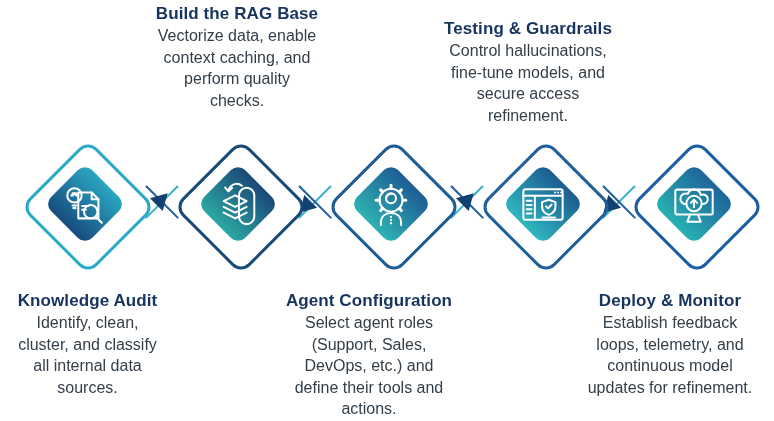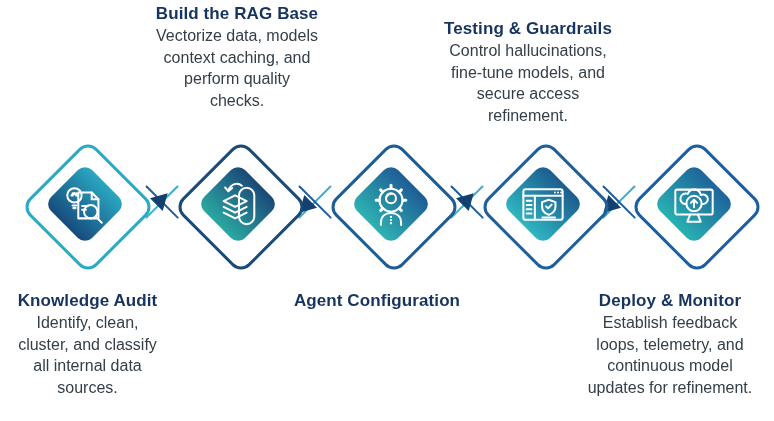--- a/index.html
+++ b/index.html
@@ -15,21 +15,21 @@
   .label .title{
     font-size:17px;font-weight:bold;color:var(--title,#17345F);
     line-height:21px;margin-bottom:1px;letter-spacing:.1px;
   }
   .label .desc{
     font-size:16px;color:var(--body,#333E48);line-height:21.5px;
     white-space:pre-line;
   }
   .lbl-1{left:-10px; top:290px;width:195px;}
   .lbl-2{left:127px; top:3px;  width:220px;}
-  .lbl-3{left:262px; top:290px;width:230px;}
+  .lbl-3{left:254px; top:290px;width:230px;}
   .lbl-4{left:418px; top:18px;  width:220px;}
   .lbl-5{left:555px; top:290px;width:230px;}
 
   
   .diamond-outer{
     position:absolute;width:90px;height:90px;top:159px;
     border:3px solid #1B4D7E;border-radius:13px;
     transform:rotate(45deg);background:transparent;
   }
   .diamond-inner{
@@ -71,27 +71,32 @@
 
   <div class="label lbl-1">
     <div class="title">Knowledge Audit</div>
     <div class="desc">Identify, clean,
 cluster, and classify
 all internal data
 sources.</div>
   </div>
   <div class="label lbl-2">
     <div class="title">Build the RAG Base</div>
-    <div class="desc">Vectorize data, models
+    <div class="desc">Vectorize data, enable
 context caching, and
 perform quality
 checks.</div>
   </div>
   <div class="label lbl-3">
     <div class="title">Agent Configuration</div>
+    <div class="desc">Select agent roles
+(Support, Sales,
+DevOps, etc.) and
+define their tools and
+actions.</div>
   </div>
   <div class="label lbl-4">
     <div class="title">Testing &amp; Guardrails</div>
     <div class="desc">Control hallucinations,
 fine-tune models, and
 secure access
 refinement.</div>
   </div>
   <div class="label lbl-5">
     <div class="title">Deploy &amp; Monitor</div>

